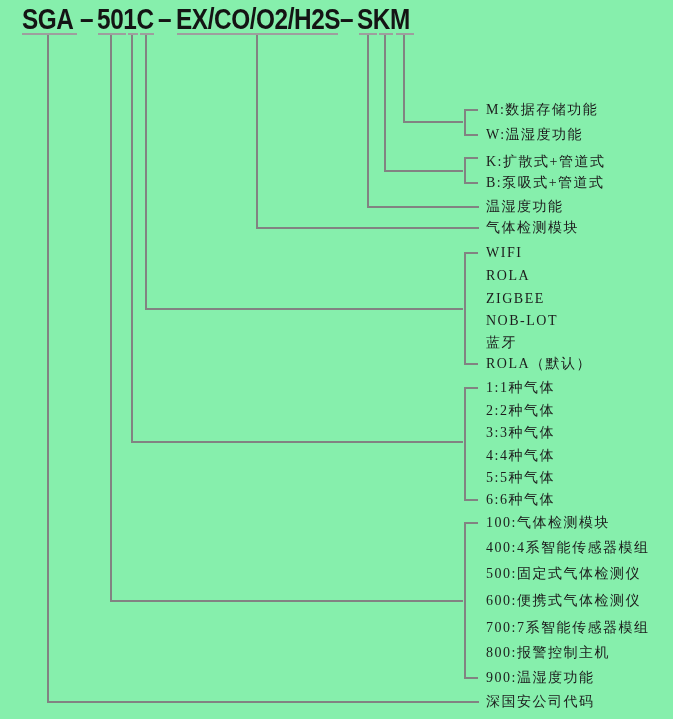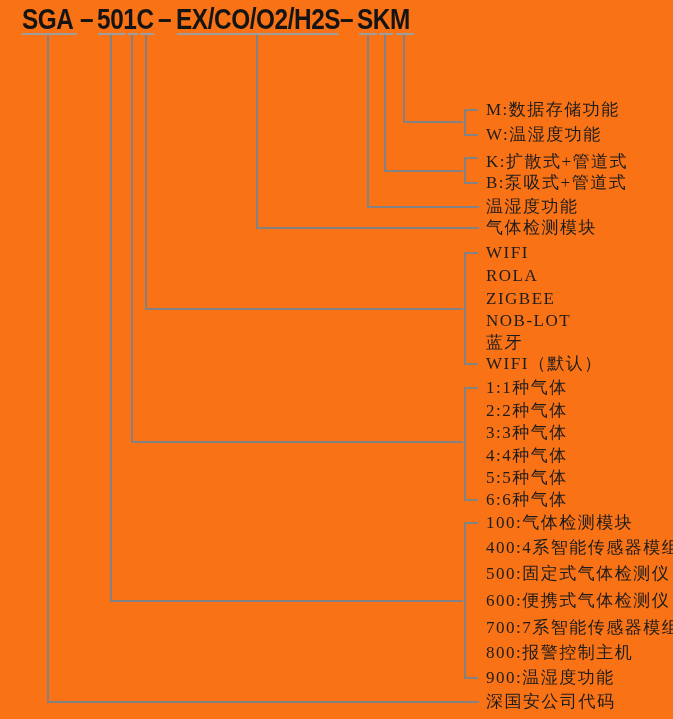--- a/index.html
+++ b/index.html
@@ -1,39 +1,39 @@
 <!DOCTYPE html>
 <html><head>
 <meta charset="utf-8">
 <style>
   html,body { margin:0; padding:0; background:#ffffff; }
   .canvas {
     position:relative;
     width:673px; height:719px;
-    background:#f97316;
+    background:#86efac;
     overflow:hidden;
     font-family:"Liberation Sans", sans-serif;
   }
   .lines-svg { position:absolute; left:0; top:0; }
   .title-seg {
     position:absolute; top:3px;
     font-family:"Liberation Sans","DejaVu Sans",sans-serif;
     font-weight:bold;
     font-size:29px;
     color:#141414;
     white-space:nowrap;
     transform:scaleX(0.84);
     transform-origin:0 0;
     letter-spacing:-0.5px;
   }
   .label {
     position:absolute; left:486px;
     height:20px; line-height:20px;
     font-family:"Liberation Serif","DejaVu Serif",serif;
-    font-size:17px;
+    font-size:14px;
     color:#1c1c1c;
     letter-spacing:1.5px;
     white-space:nowrap;
   }
 </style>
 </head>
 <body>
 
 <div class="canvas">
 
@@ -85,21 +85,21 @@
   <div class="label" style="top:152px">K:扩散式+管道式</div>
   <div class="label" style="top:173px">B:泵吸式+管道式</div>
   <div class="label" style="top:197px">温湿度功能</div>
   <div class="label" style="top:218px">气体检测模块</div>
 
   <div class="label" style="top:243px">WIFI</div>
   <div class="label" style="top:266px">ROLA</div>
   <div class="label" style="top:289px">ZIGBEE</div>
   <div class="label" style="top:311px">NOB-LOT</div>
   <div class="label" style="top:333px">蓝牙</div>
-  <div class="label" style="top:354px">WIFI（默认）</div>
+  <div class="label" style="top:354px">ROLA（默认）</div>
 
   <div class="label" style="top:378px">1:1种气体</div>
   <div class="label" style="top:401px">2:2种气体</div>
   <div class="label" style="top:423px">3:3种气体</div>
   <div class="label" style="top:446px">4:4种气体</div>
   <div class="label" style="top:468px">5:5种气体</div>
   <div class="label" style="top:490px">6:6种气体</div>
 
   <div class="label" style="top:513px">100:气体检测模块</div>
   <div class="label" style="top:538px">400:4系智能传感器模组</div>

